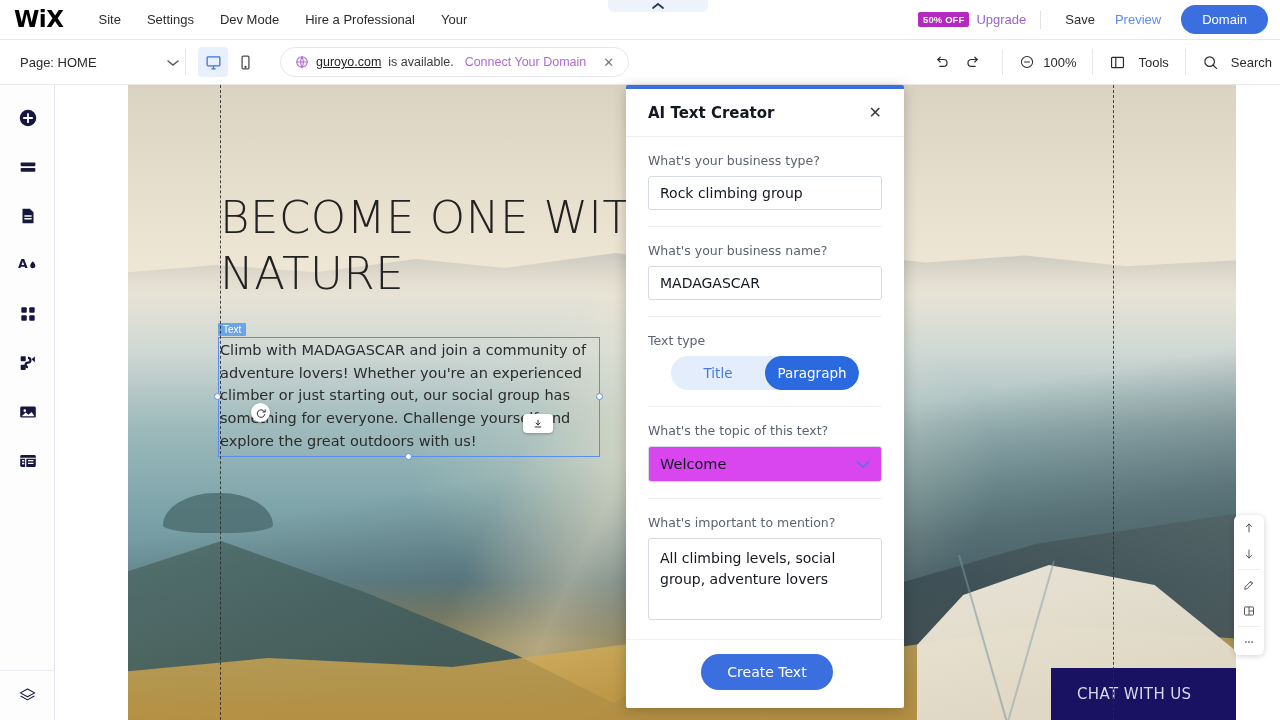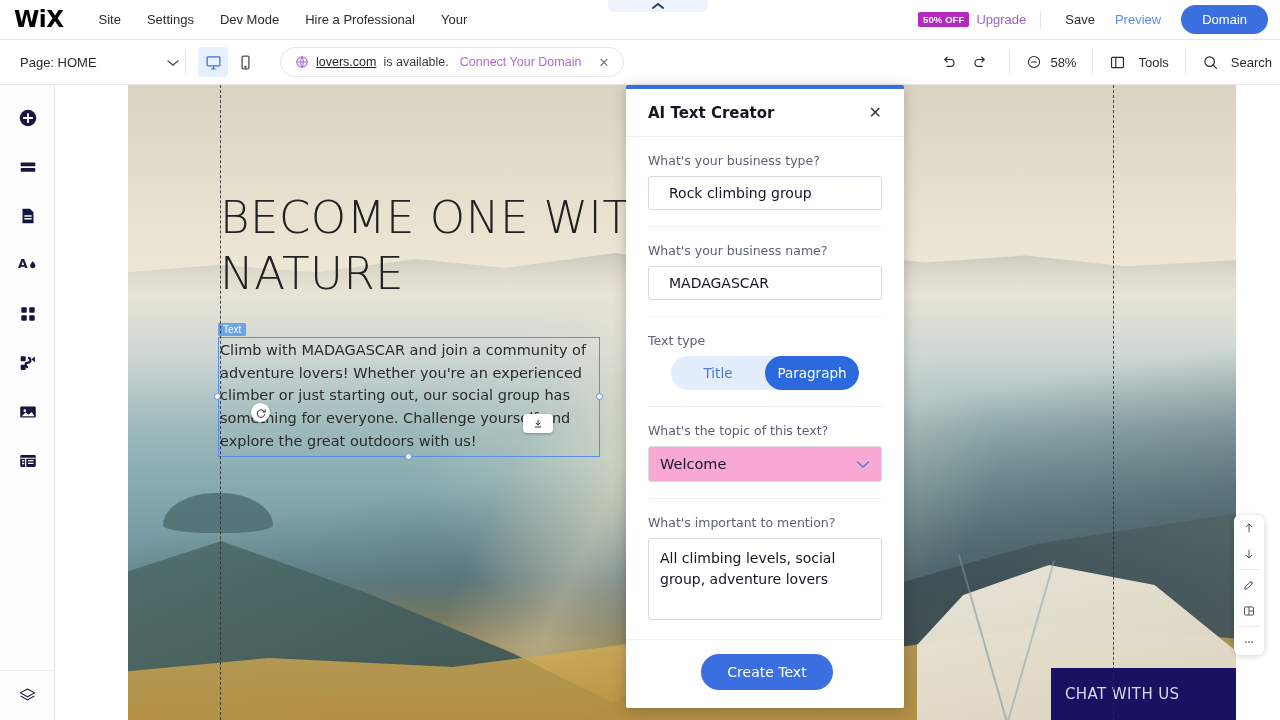--- a/index.html
+++ b/index.html
@@ -198,21 +198,21 @@
     position: absolute; left: 90px; top: 393px; width: 282px; height: 34px;
     background: #e31837; color: #fff;
     display: flex; align-items: center; justify-content: center;
     font-size: 14px; font-weight: 700; letter-spacing: 0.2px;
     font-family: "DejaVu Sans", sans-serif;
     box-shadow: 0 1px 3px rgba(0,0,0,0.25);
   }
   .chat-widget {
     position: absolute; right: 0; bottom: 0; width: 185px; height: 52px;
     background: #191262; color: #d8d8ee;
-    display: flex; align-items: center; padding-left: 14px;
+    display: flex; align-items: center; padding-left: 26px;
     font-size: 15px; letter-spacing: 0.4px;
     font-family: "DejaVu Sans", sans-serif;
   }
 
   
   .guide { position: absolute; top: 0; width: 0; height: 635px; border-left: 1px dashed #2b2b2b; opacity: .85; z-index: 14; }
 
   
   .elem-toolbar {
     position: absolute; left: 218px; top: 282px; display: flex; align-items: center; gap: 6px;
@@ -271,41 +271,41 @@
     border-bottom: 1px solid #eceef2; flex: 0 0 auto;
   }
   .ai-title { font-size: 15px; font-weight: 700; color: #131720; font-family: "DejaVu Sans", sans-serif; }
   .ai-close { margin-left: auto; font-size: 16px; color: #3a3a3a; cursor: pointer; line-height: 1; }
   .ai-body { flex: 1 1 auto; padding: 0 22px; overflow: hidden; }
   .field { padding: 16px 0 0 0; }
   .field.divided { border-top: 1px solid #f0f1f4; margin-top: 16px; }
   .field-label { font-size: 12.5px; color: #5c6270; margin-bottom: 8px; font-family: "DejaVu Sans", sans-serif; }
   .text-input {
     width: 234px; height: 34px; border: 1px solid #d6dae2; border-radius: 3px;
-    padding: 0 20px; font-size: 14px; color: #131720;
+    padding: 0 11px; font-size: 14px; color: #131720;
     font-family: "DejaVu Sans", sans-serif; background: #fff; outline: none;
   }
   .textarea {
     width: 234px; height: 82px; border: 1px solid #d6dae2; border-radius: 3px;
     padding: 9px 11px; font-size: 14px; line-height: 21px; color: #131720;
     font-family: "DejaVu Sans", sans-serif; resize: none; outline: none;
   }
   .seg-wrap {
     width: 188px; height: 34px; margin: 6px auto 0 auto;
     border-radius: 17px; background: #e3edfb; display: flex; overflow: hidden;
   }
   .seg {
     flex: 1; display: flex; align-items: center; justify-content: center;
     font-size: 13.5px; cursor: pointer; color: #4a7bd4;
     font-family: "DejaVu Sans", sans-serif;
   }
   .seg.active { background: #2b6ade; color: #ffffff; border-radius: 17px; }
   .select-wrap {
     width: 234px; height: 36px; border: 1px solid #d6dae2; border-radius: 3px;
-    display: flex; align-items: center; padding: 0 11px; cursor: pointer; background:#f9a8d4;
+    display: flex; align-items: center; padding: 0 11px; cursor: pointer; background:#d946ef;
   }
   .select-val { font-size: 14.5px; color: #131720; font-family: "DejaVu Sans", sans-serif; }
   .select-chev { margin-left: auto; color: #4a7bd4; }
   .ai-footer {
     flex: 0 0 auto; border-top: 1px solid #f0f1f4; padding: 14px 0 18px 4px;
     display: flex; justify-content: center;
   }
   .create-btn {
     background: #3b6fe0; color: #fff; border: none; border-radius: 18px;
     height: 36px; padding: 0 26px; font-size: 14px; cursor: pointer;
@@ -363,21 +363,21 @@
           <circle cx="10" cy="15.3" r="0.6" fill="#4a4a4a"></circle>
       </svg>
     </div>
   </div>
 
   <div class="domain-pill">
     <svg width="14" height="14" viewBox="0 0 16 16" fill="none" stroke="#b06ad0" stroke-width="1.3">
       <circle cx="8" cy="8" r="6"></circle>
         <path d="M2 8h12M8 2c2 2.2 2 9.8 0 12M8 2C6 4.2 6 11.8 8 14"></path>
     </svg>
-    <span class="dom">lovers.com</span>
+    <span class="dom">guroyo.com</span>
     <span class="avail">is available.</span>
     <span class="connect">Connect Your Domain</span>
     <span class="xclose">✕</span>
   </div>
 
   <div class="secondbar-right">
     <div class="sbr-grp">
       <div class="icon-btn">
         <svg width="17" height="17" viewBox="0 0 20 20" fill="none" stroke="#2b2b2b" stroke-width="1.4" stroke-linecap="round">
           <path d="M6 6.5H12.5a4 4 0 0 1 0 8H8"></path>
@@ -390,21 +390,21 @@
             <path d="M11.5 3.8l2.9 2.8-2.9 2.8"></path>
         </svg>
       </div>
     </div>
     <div class="sb-sep"></div>
     <div class="sbr-grp">
       <svg width="16" height="16" viewBox="0 0 20 20" fill="none" stroke="#2b2b2b" stroke-width="1.3">
         <circle cx="10" cy="10" r="7"></circle>
           <path d="M6.5 10h7"></path>
       </svg>
-      <span class="zoom-txt">58%</span>
+      <span class="zoom-txt">100%</span>
     </div>
     <div class="sb-sep"></div>
     <div class="sbr-grp">
       <svg width="17" height="17" viewBox="0 0 20 20" fill="none" stroke="#2b2b2b" stroke-width="1.4">
         <rect x="3" y="4" width="14" height="12" rx="1"></rect>
           <path d="M8 4v12"></path>
       </svg>
       <span class="sbr-label">Tools</span>
     </div>
     <div class="sb-sep"></div>

